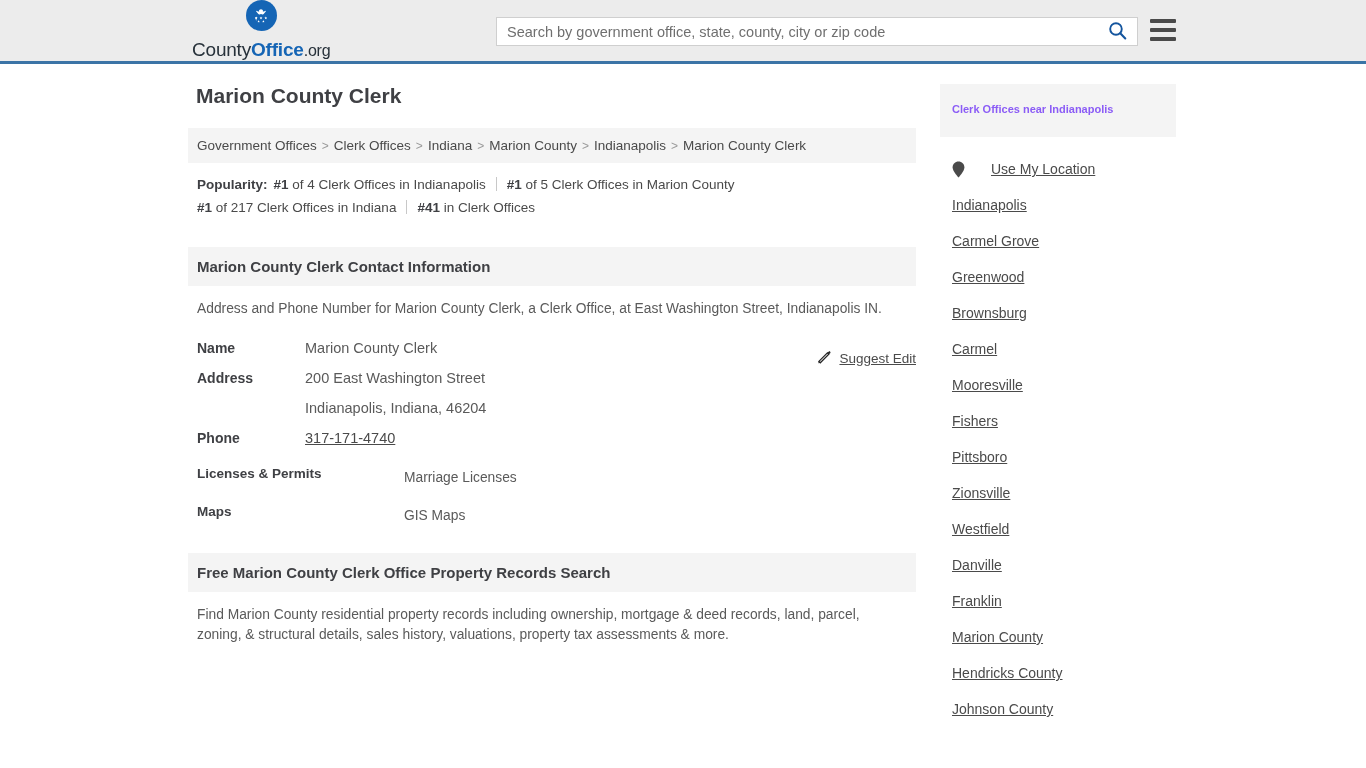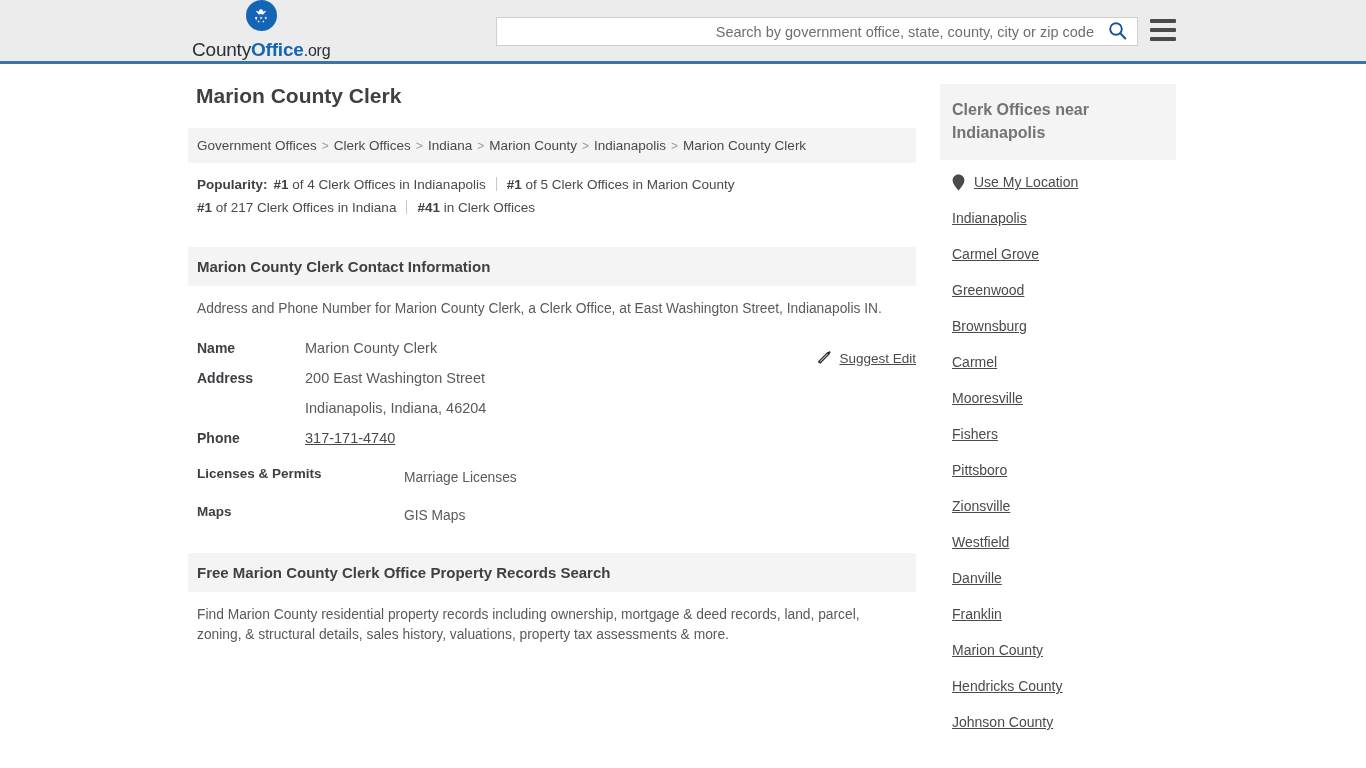--- a/index.html
+++ b/index.html
@@ -59,21 +59,20 @@
   }
   .search-input {
     flex: 1;
     border: none;
     outline: none;
     background: transparent;
     font-family: "Liberation Sans", sans-serif;
     font-size: 14.5px;
     color: #3a3a3a;
     padding: 0 10px;
-    text-align: right;
   }
   .search-input::placeholder { color: #6f6f6f; }
   .search-btn {
     background: transparent;
     border: none;
     cursor: pointer;
     padding: 0 10px 0 4px;
     display: flex;
     align-items: center;
   }
@@ -229,29 +228,30 @@
     font-size: 13.8px;
     color: #5a5a5a;
     line-height: 30px;
     max-width: 505px;
   }
 
   
   .side-head {
     background: #f4f4f4;
     padding: 14px 12px 16px 12px;
-    font-size: 16px;
+    font-size: 11px;
     font-weight: bold;
-    color: #737373;
+    color: #8b5cf6;
     line-height: 23px;
   }
   .side-list { padding-top: 14px; }
   .side-item {
     display: flex;
-    gap: 9px;
+    align-items: center;
+    gap: 26px;
     padding: 0 0 0 12px;
     height: 36px;
     font-size: 14px;
   }
   .side-item a {
     color: #4a4a4a;
     text-decoration: underline;
   }
   .pin-icon { flex-shrink: 0; display: flex; }
 </style>

